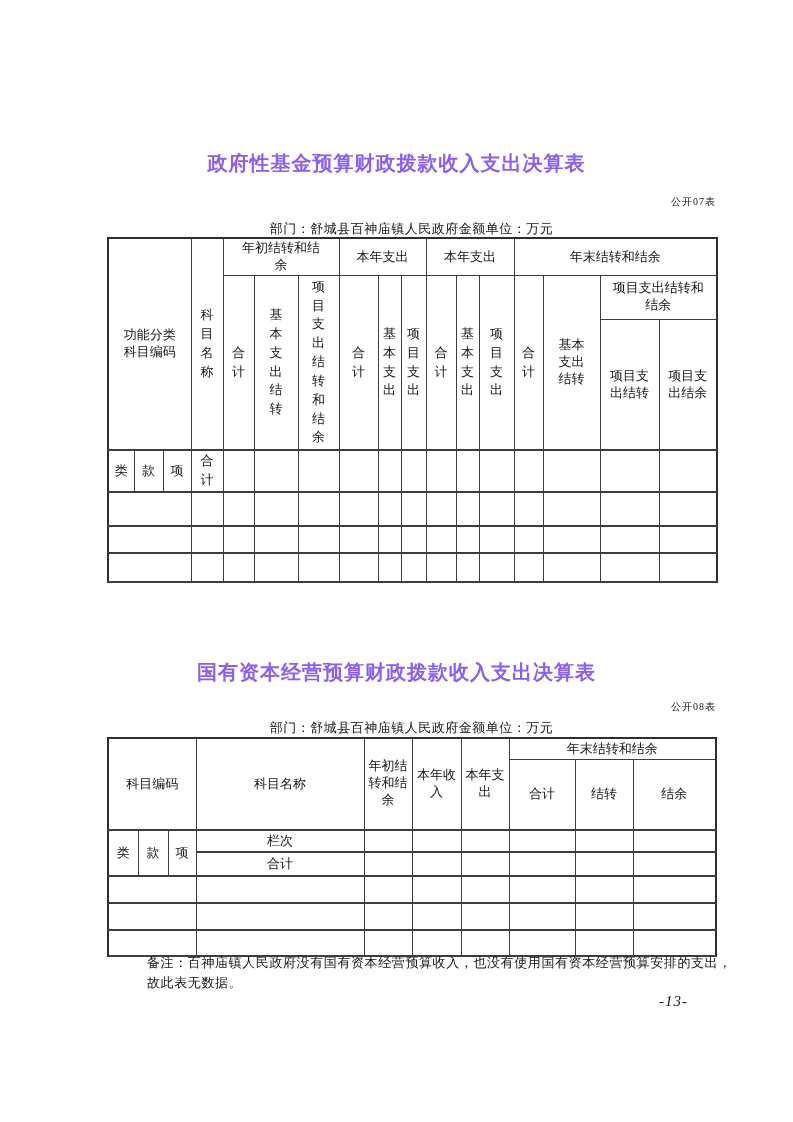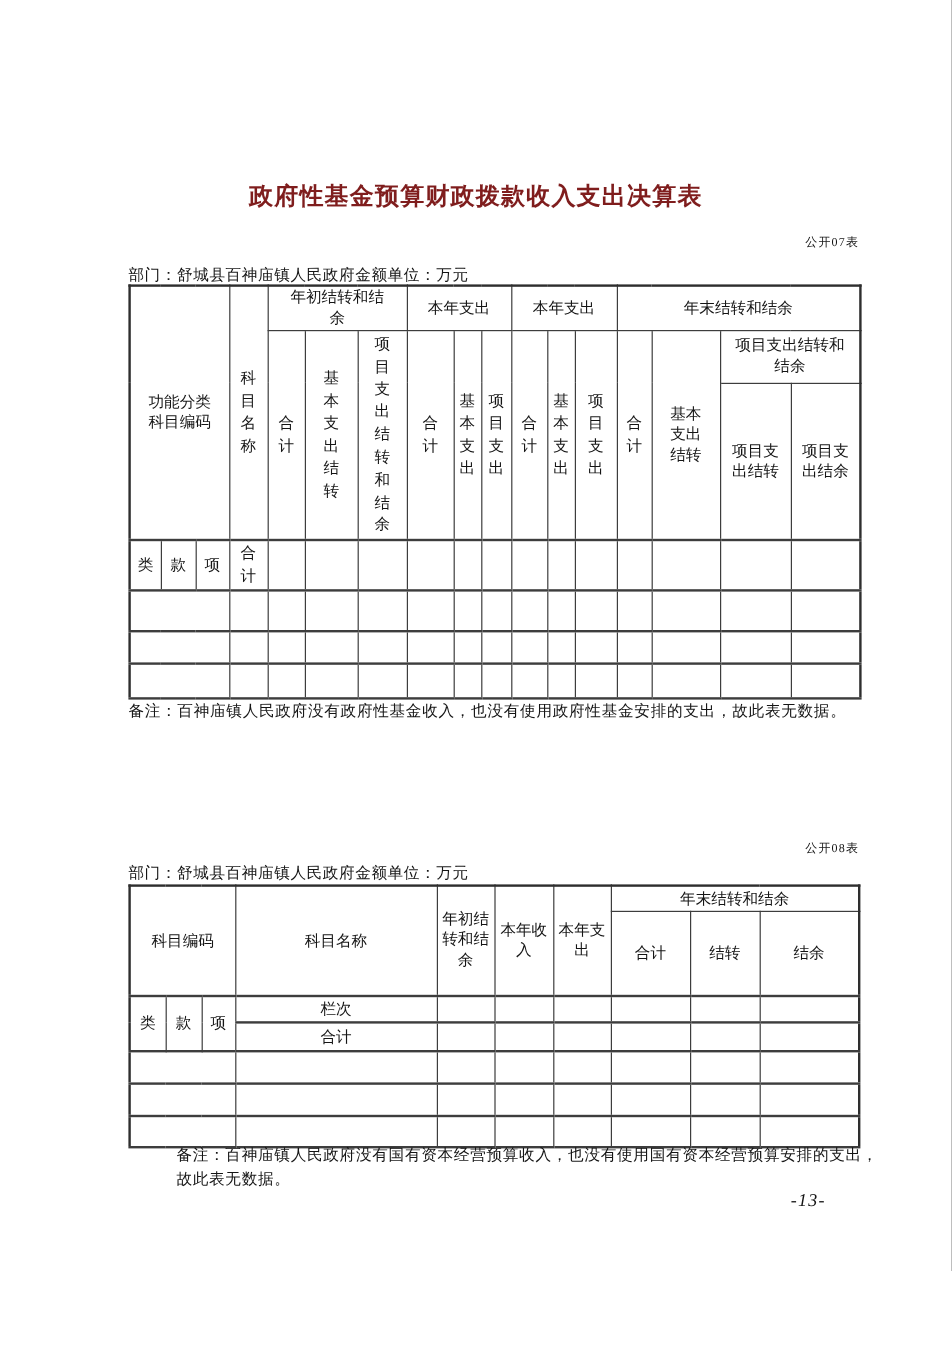--- a/index.html
+++ b/index.html
@@ -4,26 +4,26 @@
 <style>
   html,body{margin:0;padding:0;background:#888;}
   .page{
     position:relative;width:793px;height:1122px;background:#ffffff;
     font-family:"Liberation Serif","DejaVu Serif",serif;color:#151515;
     overflow:hidden;margin:0 auto;
   }
   .sheet-title{
     position:absolute;left:0;width:100%;text-align:center;
     font-family:"Liberation Sans","DejaVu Sans",sans-serif;
-    font-weight:bold;font-size:20px;letter-spacing:1px;color:#7f1d1d;
+    font-weight:bold;font-size:20px;letter-spacing:1px;color:#8b5cf6;
   }
   .form-no{position:absolute;right:77px;font-size:10px;letter-spacing:1px;}
   .meta-row{
     position:absolute;left:107px;width:609px;display:flex;
-    justify-content:flex-start;font-size:13px;letter-spacing:0.5px;
+    justify-content:center;font-size:13px;letter-spacing:0.5px;
   }
   table.grid{
     position:absolute;left:107px;border-collapse:collapse;table-layout:fixed;
     border:2px solid #2e2e2e;
   }
   .grid th,.grid td{
     border:1px solid #3d3d3d;font-weight:normal;font-size:13px;
     text-align:center;vertical-align:middle;padding:1px 1px;
     overflow:hidden;color:#151515;
   }
@@ -177,22 +177,22 @@
           <td></td>
           <td></td>
           <td></td>
           <td></td>
           <td></td>
           <td></td>
       </tr>
     </tbody>
   </table>
 
-  <div class="note" style="top:583px;">备注：百神庙镇人民政府没有政府性基金收入，也没有使用政府性基金安排的支出，故此表无数据。</div>
-
+
+  <div class="sheet-title" style="top:659px;">国有资本经营预算财政拨款收入支出决算表</div>
   <div class="form-no" style="top:700px;margin-left:12px;">公开08表</div>
   <div class="meta-row" style="top:719px;">
     <span>部门：舒城县百神庙镇人民政府</span>
     <span>金额单位：万元</span>
   </div>
 
   <table class="grid t2" style="top:737px;width:608px;">
     <colgroup>
       <col style="width:30px">
         <col style="width:30px">

